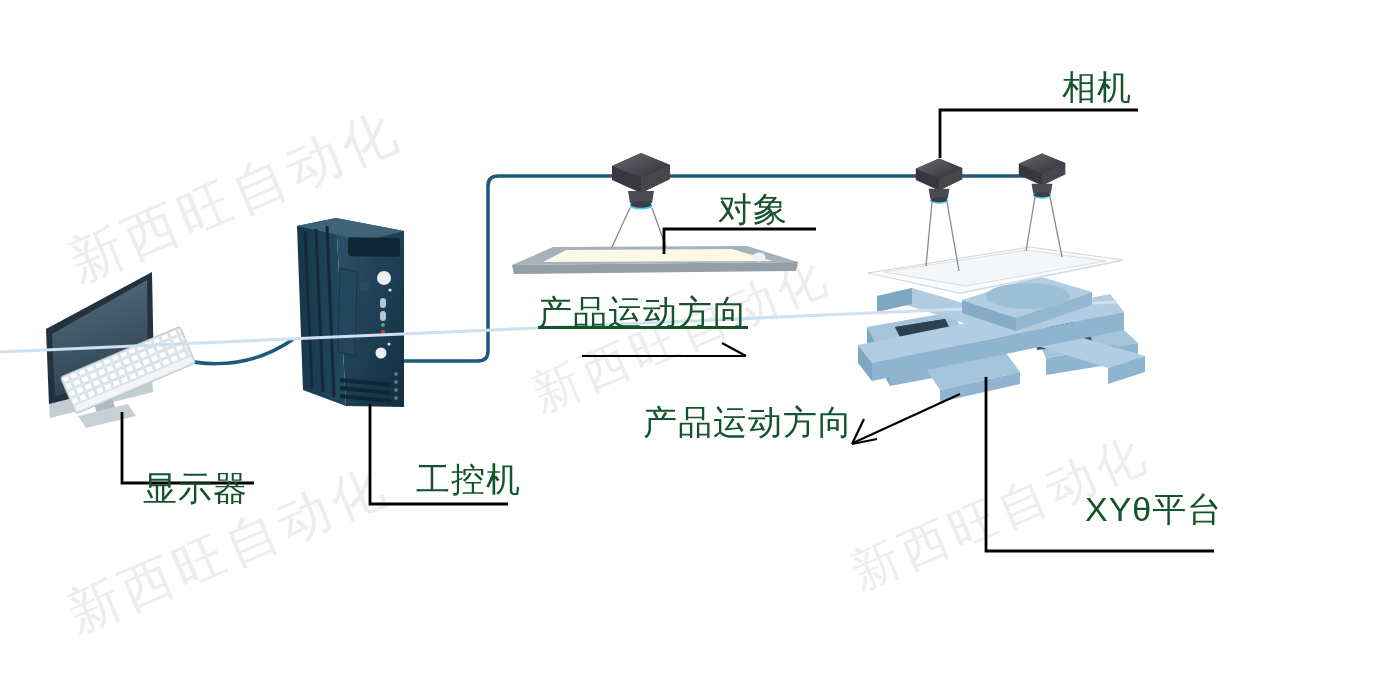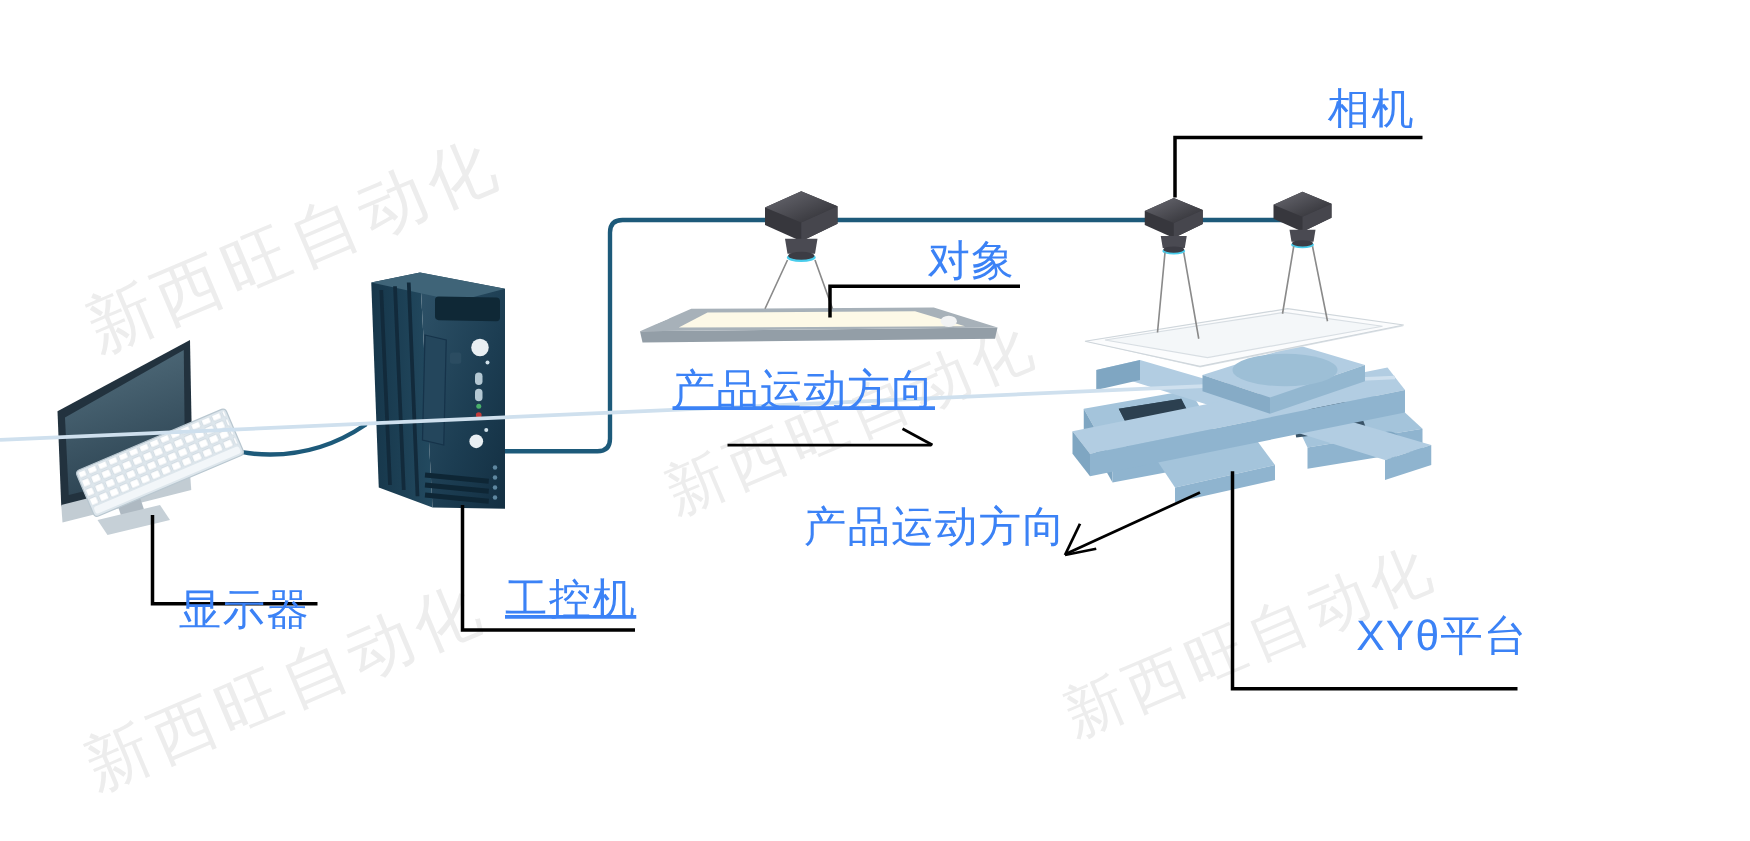--- a/index.html
+++ b/index.html
@@ -5,25 +5,25 @@
   html,body{margin:0;padding:0;background:#fff;}
   #canvas{position:relative;width:1400px;height:673px;background:#fff;overflow:hidden;
           font-family:"Liberation Sans",sans-serif;}
   .wm{position:absolute;white-space:nowrap;color:#ededed;transform:translate(-50%,-50%) rotate(-23deg);
       z-index:1;letter-spacing:5px;font-weight:400;user-select:none;}
   .wm1{left:235px;top:197px;font-size:54px;}
   .wm2{left:681px;top:335px;font-size:48px;}
   .wm3{left:228px;top:550px;font-size:52px;}
   .wm4{left:1000px;top:513px;font-size:48px;}
   svg.scene{position:absolute;left:0;top:0;z-index:2;}
-  .lbl{position:absolute;z-index:3;color:#3b82f6;font-size:34px;letter-spacing:1px;white-space:nowrap;line-height:1.1;}
+  .lbl{position:absolute;z-index:3;color:#14532d;font-size:34px;letter-spacing:1px;white-space:nowrap;line-height:1.1;}
   .lbl-monitor{left:143px;top:436px;margin-top:34px;}
-  .lbl-ipc{left:404px;top:461px;text-decoration:underline;}
+  .lbl-ipc{left:416px;top:461px;}
   .lbl-camera{left:1062px;top:69px;}
-  .lbl-object{left:742px;top:191px;}
+  .lbl-object{left:718px;top:191px;}
   .lbl-prodmove{left:538px;top:294px;text-decoration:underline;}
   .lbl-platmove{left:643px;top:404px;}
   .lbl-xytheta{left:1085px;top:491px;}
 </style>
 </head>
 <body>
 
 <div id="canvas">
 
   <div class="wm wm1">新西旺自动化</div>

